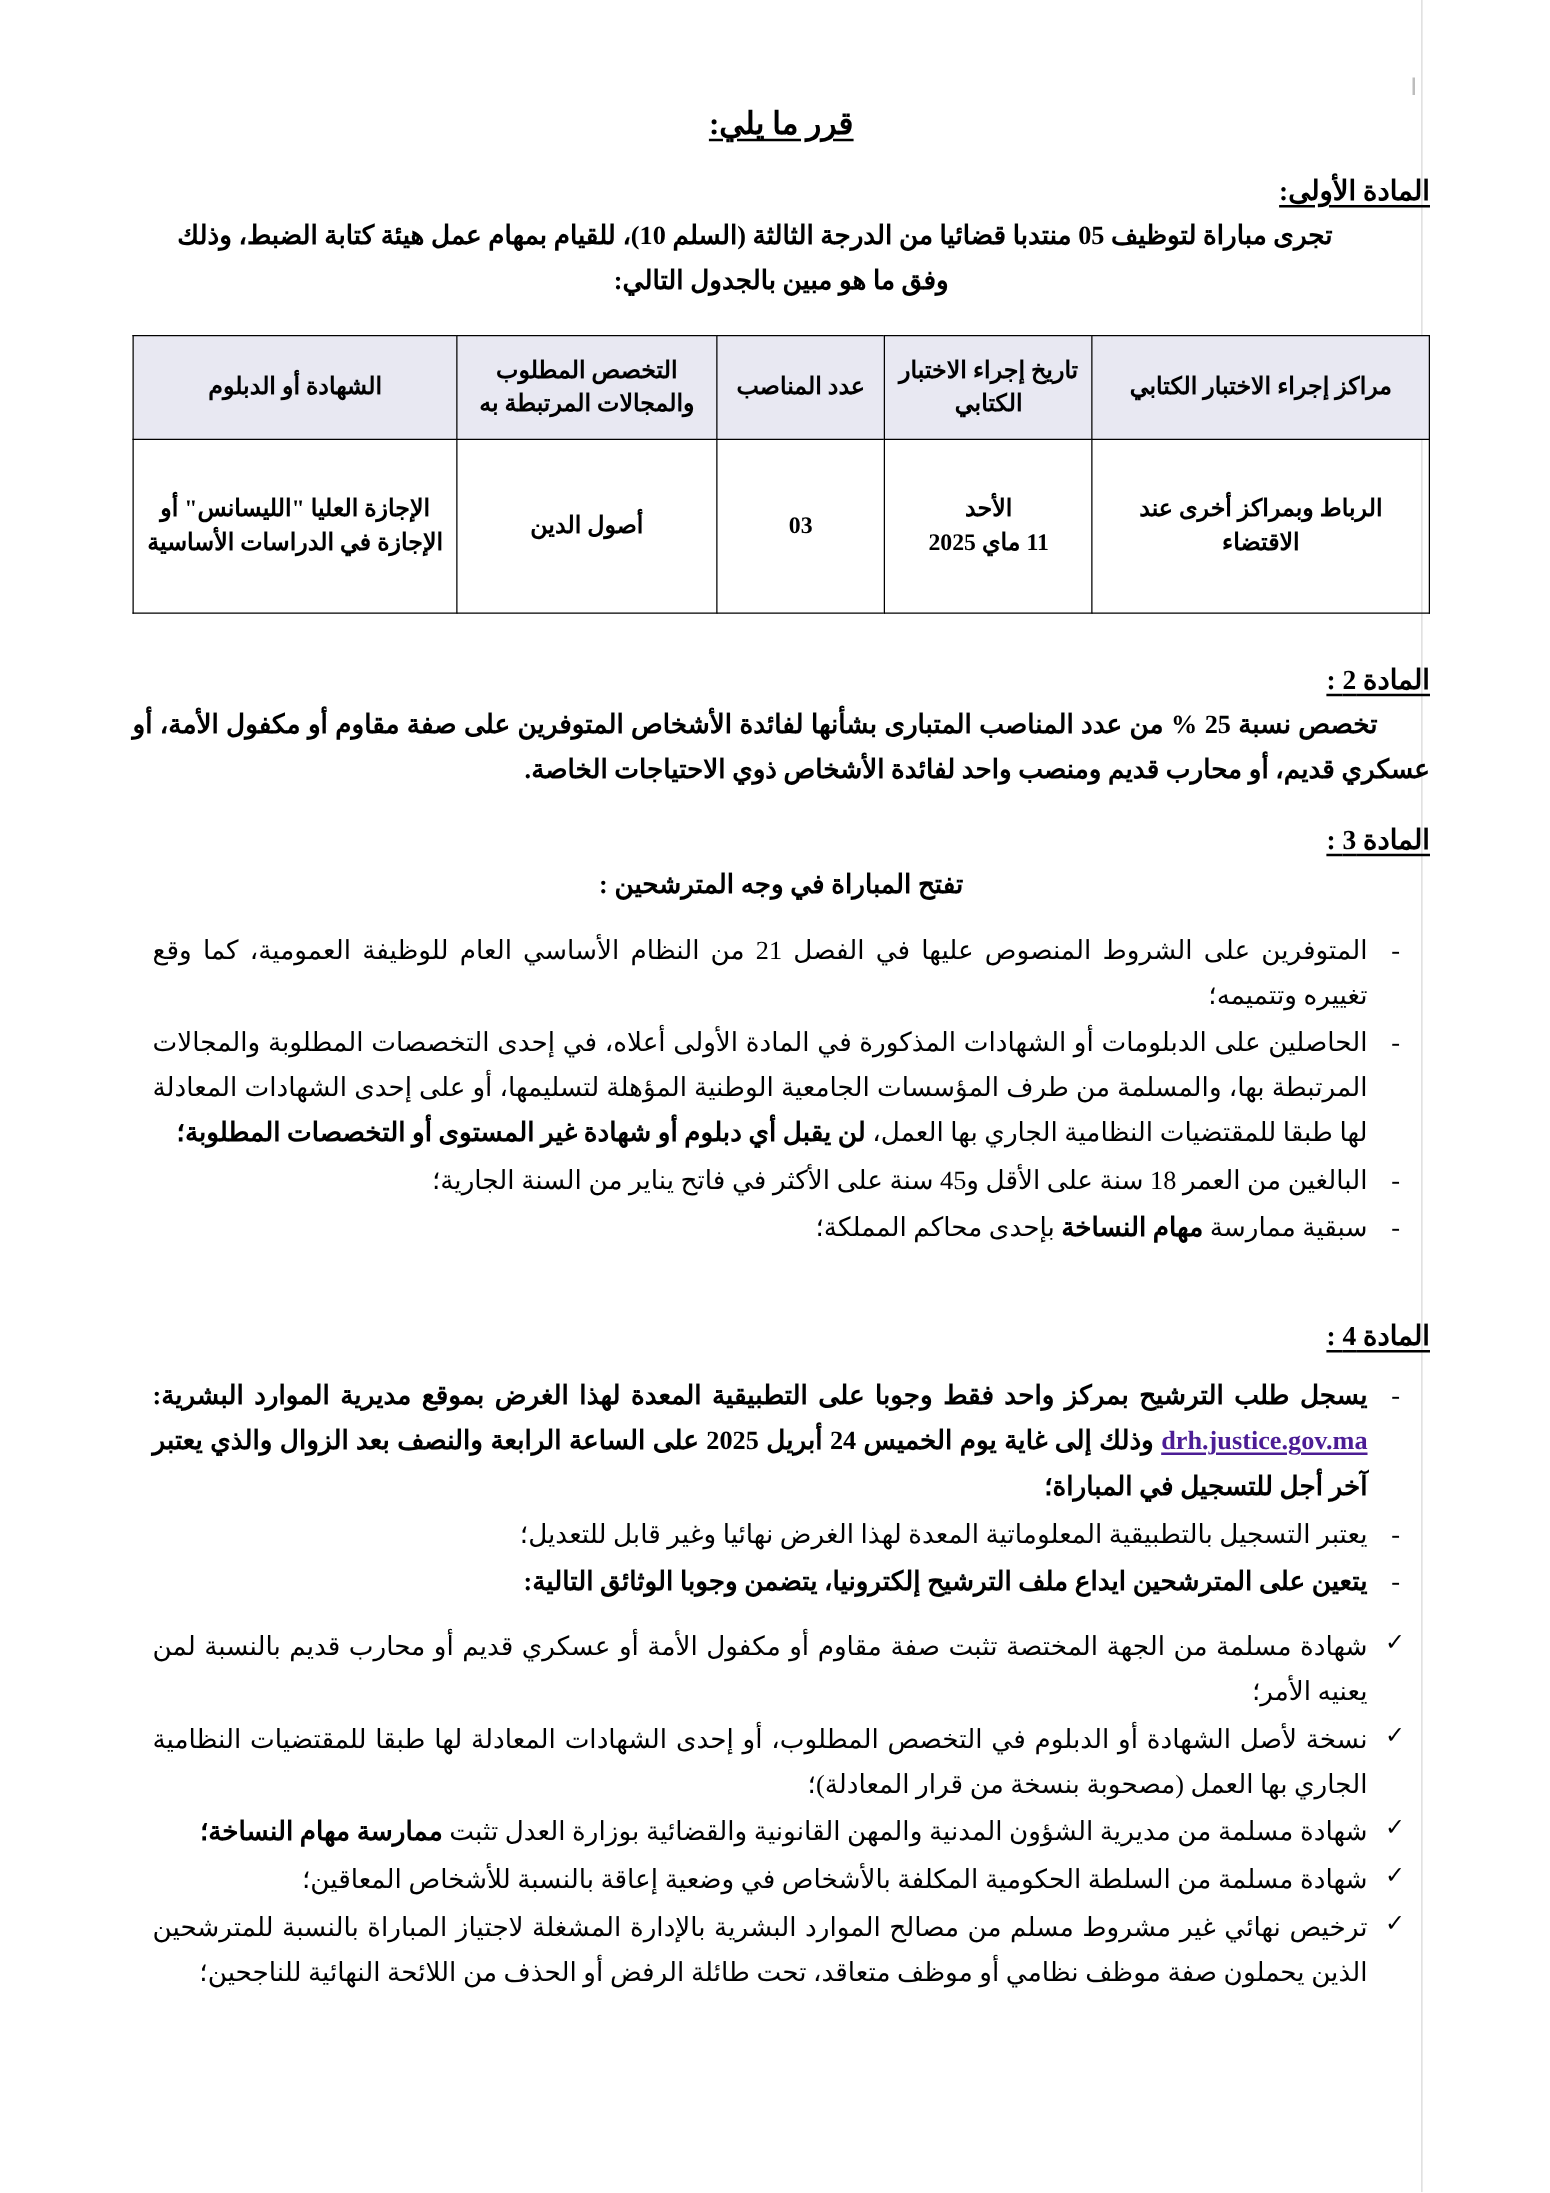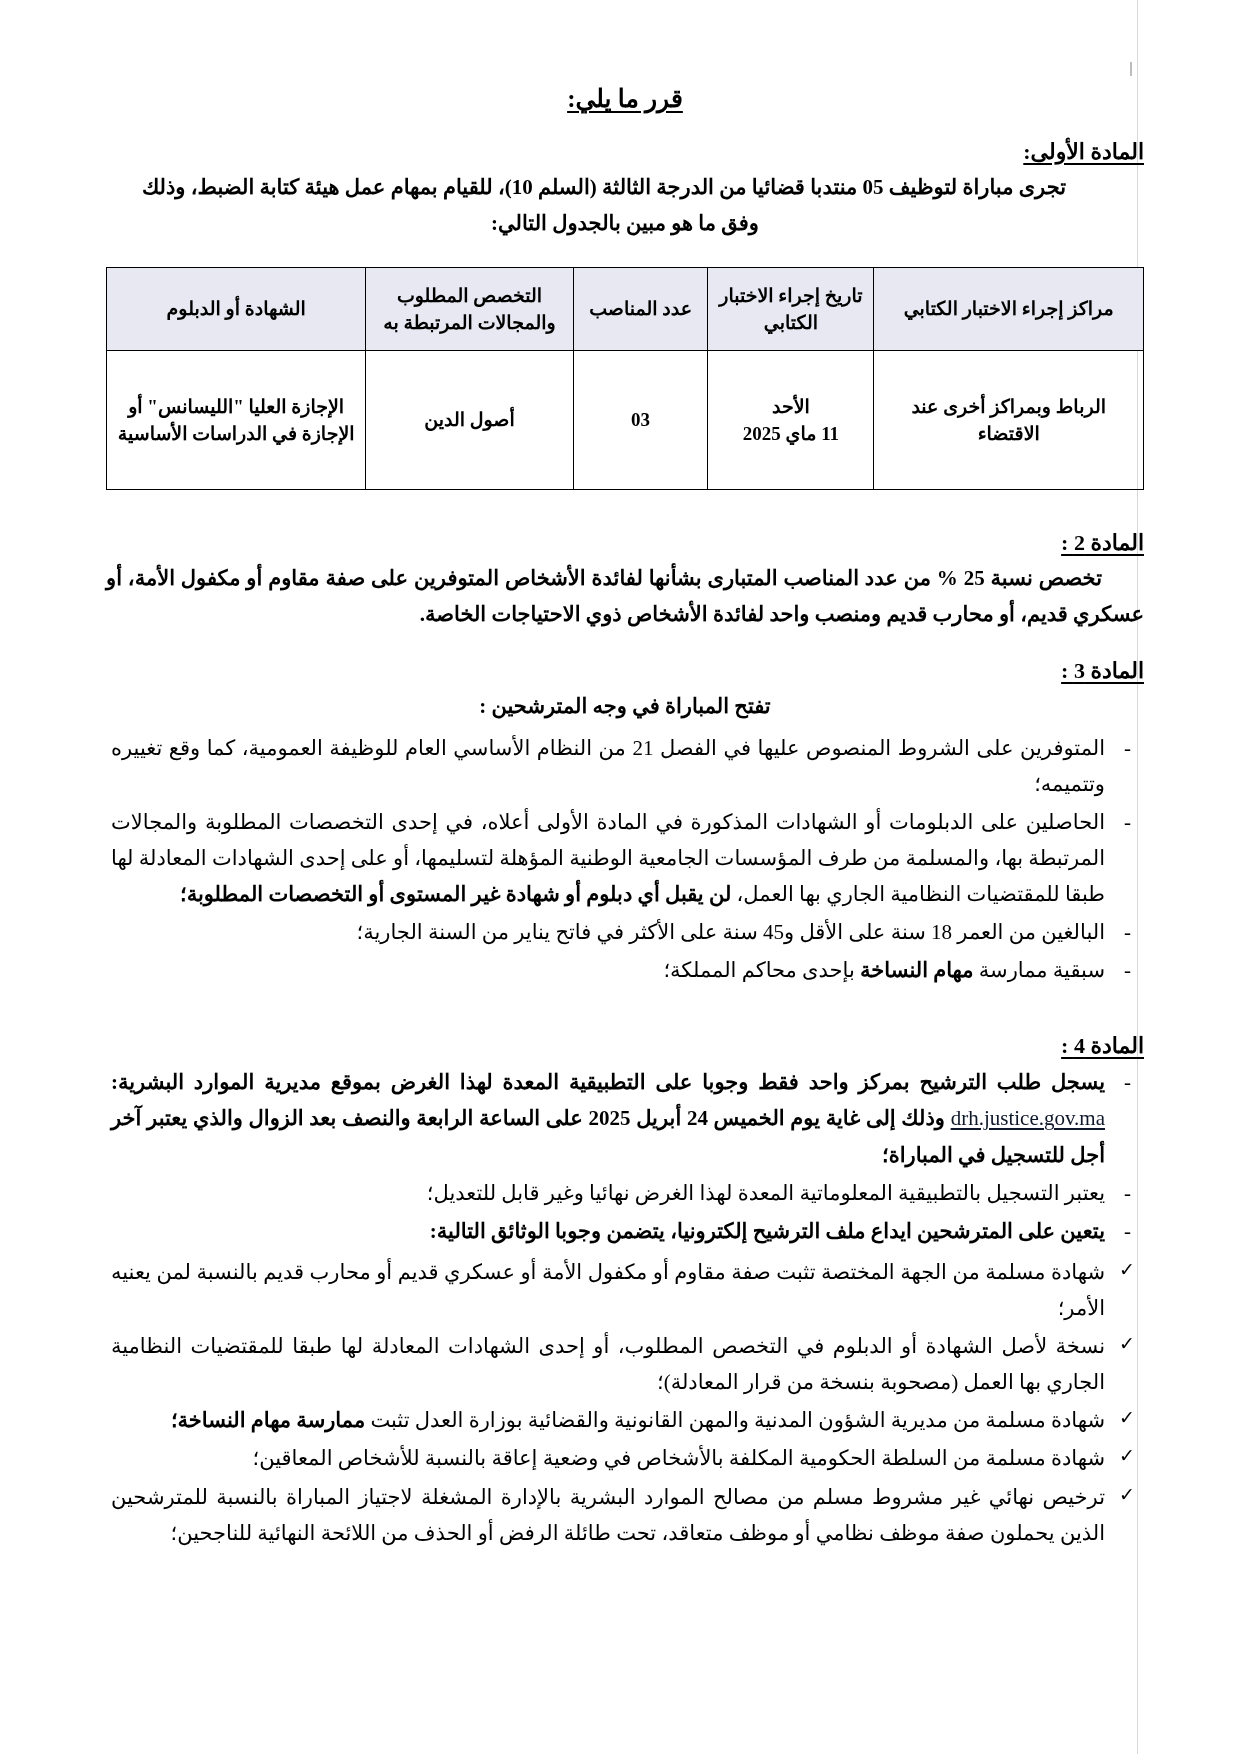--- a/index.html
+++ b/index.html
@@ -122,21 +122,21 @@
   col.c-centers  { width: 26%; }
   col.c-date     { width: 16%; }
   col.c-posts    { width: 13%; }
   col.c-spec     { width: 20%; }
   col.c-diploma  { width: 25%; }
 
   
   ul.dash-list,
   ul.check-list {
     list-style: none;
-    margin: 5px;
+    margin: 16px;
     padding: 0;
   }
   ul.dash-list > li,
   ul.check-list > li {
     position: relative;
     font-size: 21px;
     line-height: 1.72;
     text-align: justify;
     text-align-last: right;
     margin: 0 0 2px 0;
@@ -158,24 +158,24 @@
     content: "\2713";
     position: absolute;
     right: 4px;
     top: 0;
     font-size: 19px;
   }
 
   b, .bold { font-weight: bold; }
   .u { text-underline-offset: 3px; }
   .link {
-    color: #0f172a;
+    color: #4c1d95;
     text-decoration: underline;
     text-underline-offset: 3px;
-    font-weight: normal;
+    font-weight: bold;
     direction: ltr;
     unicode-bidi: embed;
     display: inline-block;
   }
 </style>
 </head>
 <body>
 
 <div class="page">
 

